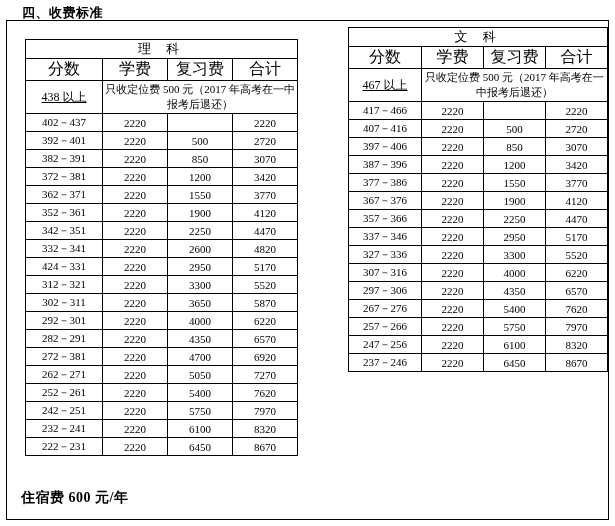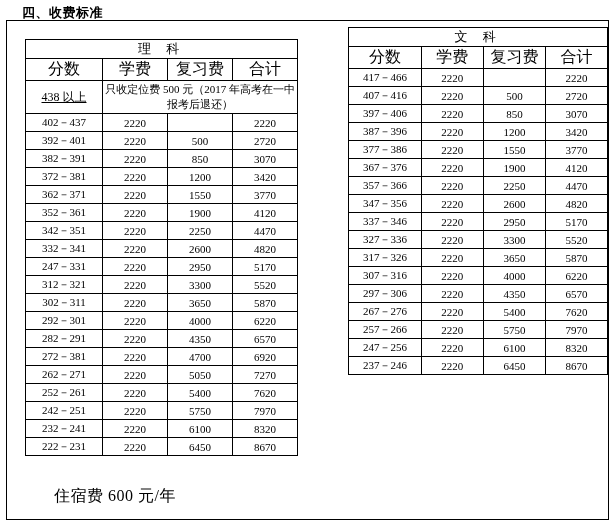--- a/index.html
+++ b/index.html
@@ -79,24 +79,23 @@
     font-size: 12px;
     text-decoration: underline;
   }
   .range-cell {
     font-size: 11px;
   }
   .dorm {
     position: absolute;
     left: 14px;
     bottom: 12px;
-    font-size: 16px;
-    font-weight: normal;
+    font-size: 14px;
+    font-weight: bold;
     letter-spacing: 0.5px;
-    margin-left: 33px;
   }
   .left-table-pos {
     position: absolute;
     left: 18px;
     top: 18px;
   }
   .right-table-pos {
     position: absolute;
     left: 324px;
     top: 6px;
@@ -170,21 +169,21 @@
               <td class="col-c">2250</td>
               <td class="col-d">4470</td>
             </tr>
           <tr>
               <td class="col-a">332－341</td>
               <td class="col-b">2220</td>
               <td class="col-c">2600</td>
               <td class="col-d">4820</td>
             </tr>
           <tr>
-              <td class="col-a">247－331</td>
+              <td class="col-a">424－331</td>
               <td class="col-b">2220</td>
               <td class="col-c">2950</td>
               <td class="col-d">5170</td>
             </tr>
           <tr>
               <td class="col-a">312－321</td>
               <td class="col-b">2220</td>
               <td class="col-c">3300</td>
               <td class="col-d">5520</td>
             </tr>
@@ -251,20 +250,24 @@
         <tbody>
           <tr class="hdr-stream">
             <td colspan="4">文        科</td>
           </tr>
           <tr class="hdr-cols">
             <td class="col-a">分数</td>
             <td class="col-b">学费</td>
             <td class="col-c">复习费</td>
             <td class="col-d">合计</td>
           </tr>
+          <tr class="note-row">
+            <td class="col-a range-cell">467 以上</td>
+            <td class="note-cell" colspan="3">只收定位费 500 元（2017 年高考在一中报考后退还）</td>
+          </tr>
           <tr>
               <td class="col-a">417－466</td>
               <td class="col-b">2220</td>
               <td class="col-c"></td>
               <td class="col-d">2220</td>
             </tr>
           <tr>
               <td class="col-a">407－416</td>
               <td class="col-b">2220</td>
               <td class="col-c">500</td>
@@ -294,42 +297,30 @@
               <td class="col-c">1900</td>
               <td class="col-d">4120</td>
             </tr>
           <tr>
               <td class="col-a">357－366</td>
               <td class="col-b">2220</td>
               <td class="col-c">2250</td>
               <td class="col-d">4470</td>
             </tr>
           <tr>
-              <td class="col-a">347－356</td>
-              <td class="col-b">2220</td>
-              <td class="col-c">2600</td>
-              <td class="col-d">4820</td>
-            </tr>
-          <tr>
               <td class="col-a">337－346</td>
               <td class="col-b">2220</td>
               <td class="col-c">2950</td>
               <td class="col-d">5170</td>
             </tr>
           <tr>
               <td class="col-a">327－336</td>
               <td class="col-b">2220</td>
               <td class="col-c">3300</td>
               <td class="col-d">5520</td>
-            </tr>
-          <tr>
-              <td class="col-a">317－326</td>
-              <td class="col-b">2220</td>
-              <td class="col-c">3650</td>
-              <td class="col-d">5870</td>
             </tr>
           <tr>
               <td class="col-a">307－316</td>
               <td class="col-b">2220</td>
               <td class="col-c">4000</td>
               <td class="col-d">6220</td>
             </tr>
           <tr>
               <td class="col-a">297－306</td>
               <td class="col-b">2220</td>

